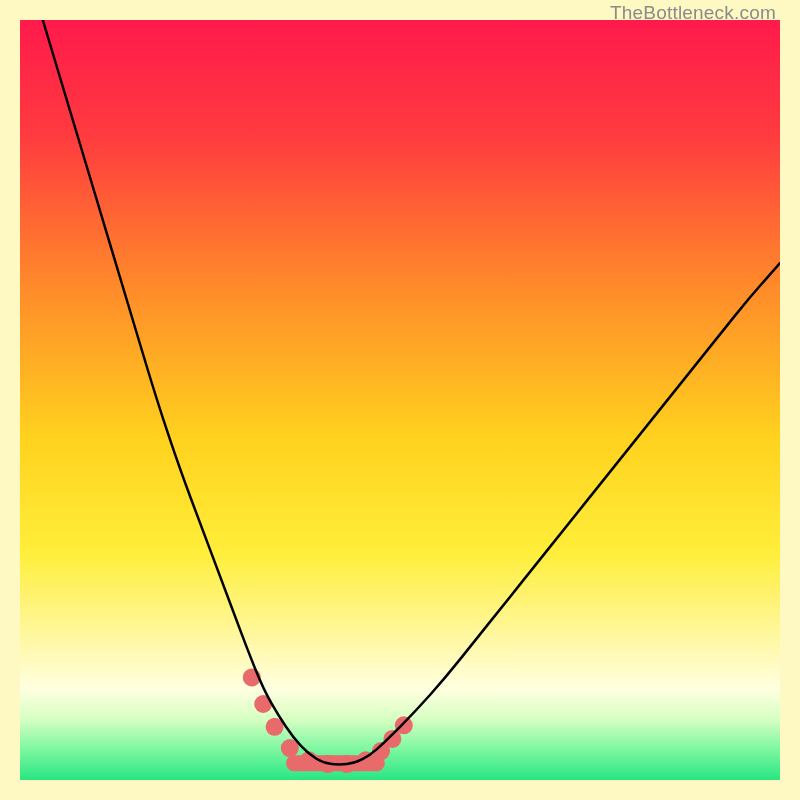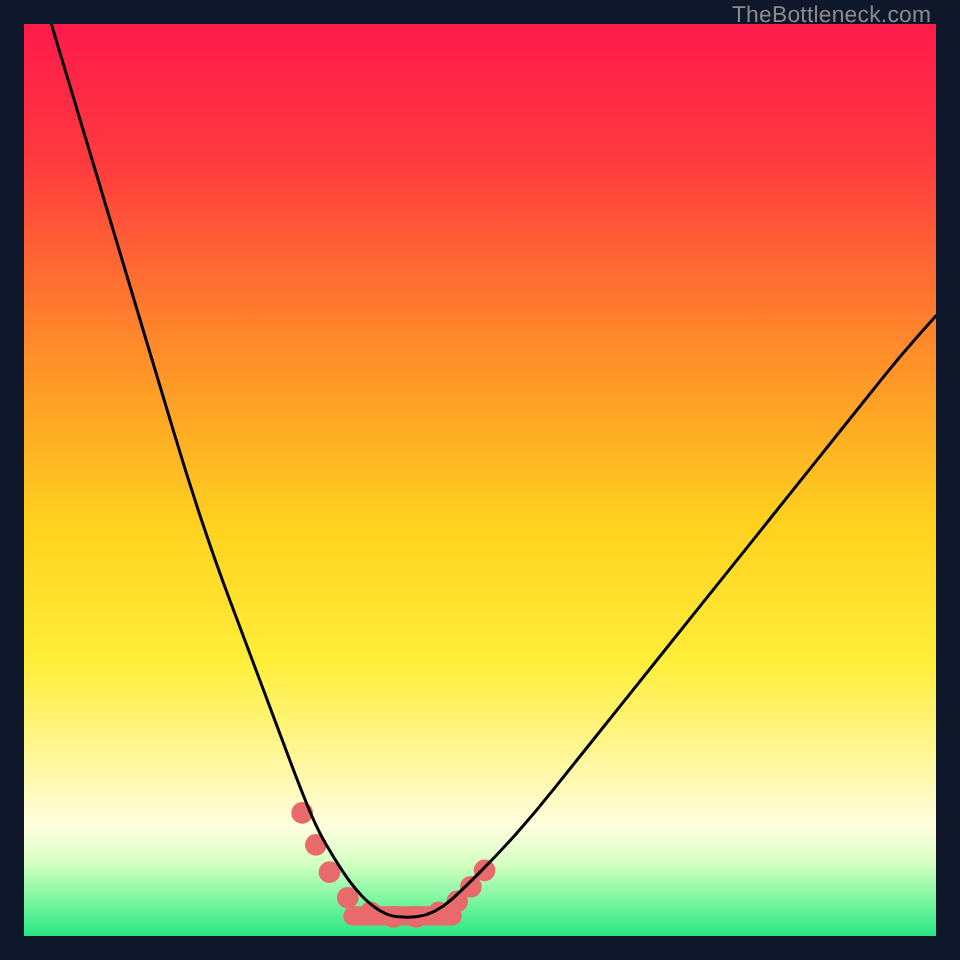--- a/index.html
+++ b/index.html
@@ -8,21 +8,21 @@
     width: 800px;
     height: 800px;
     background: #000;
     overflow: hidden;
     font-family: Arial, Helvetica, sans-serif;
   }
   .stage {
     position: relative;
     width: 800px;
     height: 800px;
-    background: #0f172a;
+    background: #fef9c3;
   }
   .plot-area {
     position: absolute;
     left: 20px;
     top: 20px;
     width: 760px;
     height: 760px;
     overflow: hidden;
   }
   .watermark {

